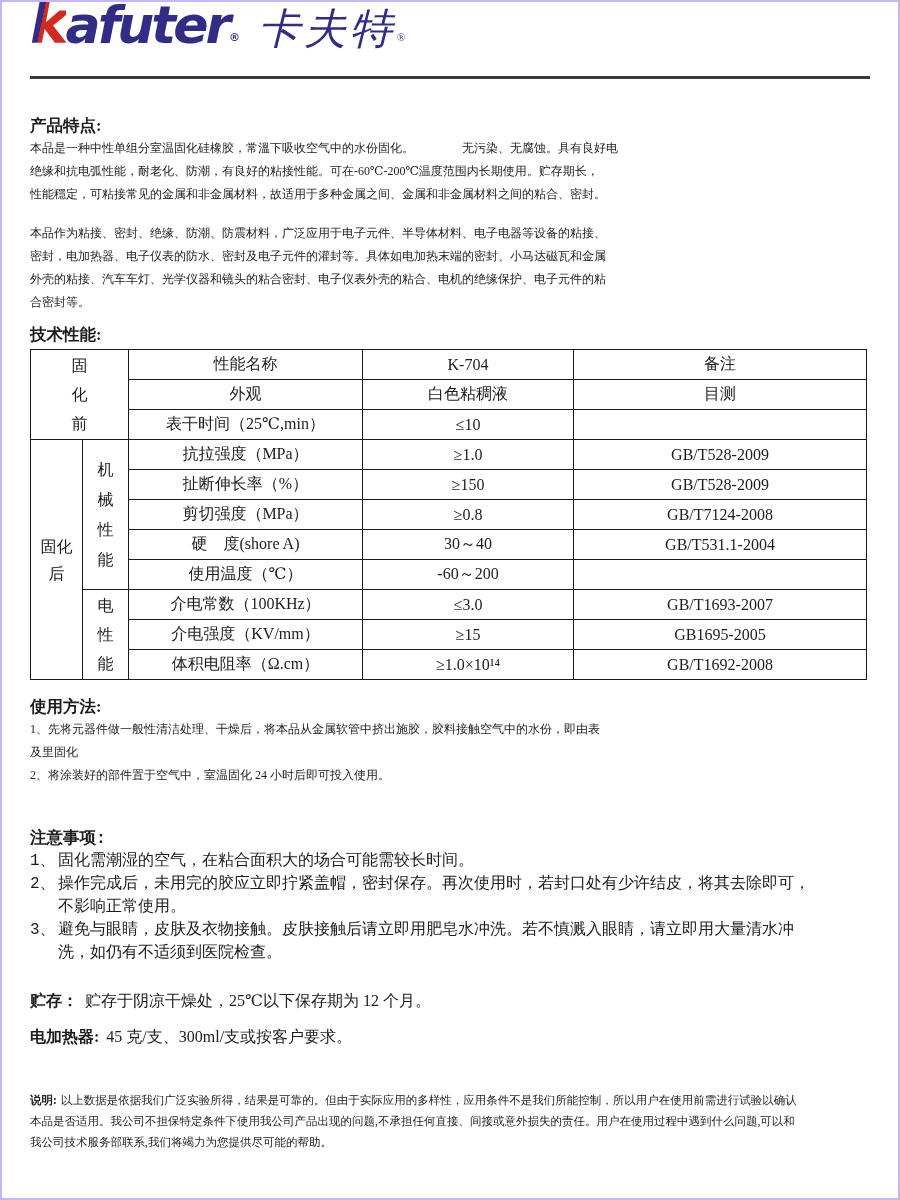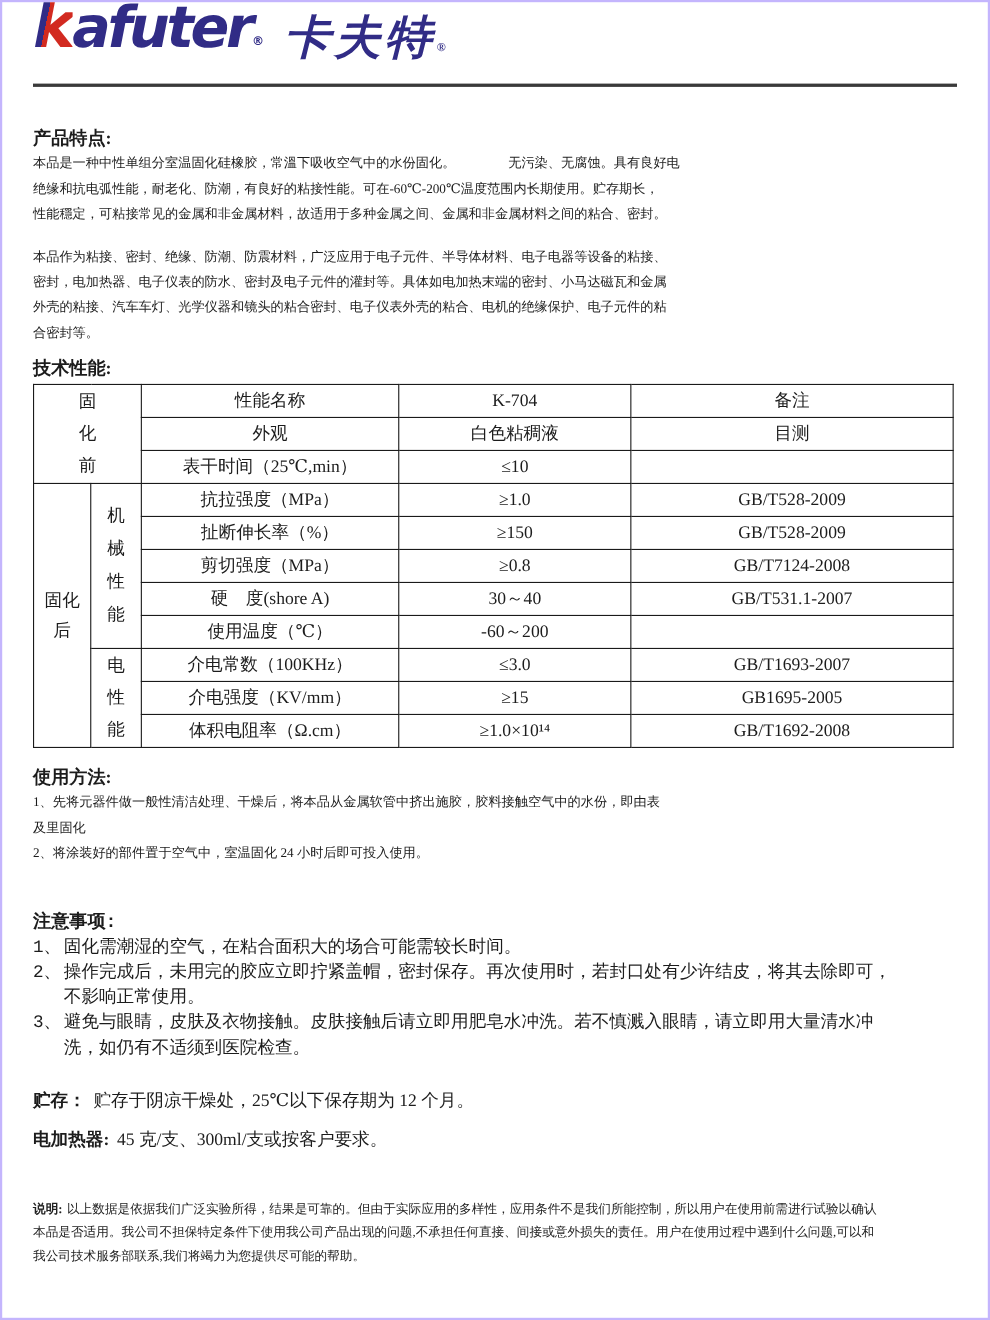--- a/index.html
+++ b/index.html
@@ -32,22 +32,22 @@
       background: linear-gradient(102deg, #312c86 37%, #d22a20 37%);
       -webkit-background-clip: text; background-clip: text;
       color: transparent;
     }
   }
   .reg {
     font-size: 11px; font-style: normal; letter-spacing: 0;
     color: #312c86; vertical-align: 2px; margin-left: 1px;
   }
   .logo-cjk {
-    font-weight: 700; font-style: italic;
-    font-size: 42px; line-height: 46px; letter-spacing: 4px;
+    font-weight: 400; font-style: italic;
+    font-size: 42px; line-height: 58px; letter-spacing: 4px;
     color: #312c86; margin-left: 18px; white-space: nowrap; margin-top: 42px;
   }
   
   .rule { margin-top: 10px; border-bottom: 3px solid #3a3a3a; }
   
   .sec-h { font-weight: bold; font-size: 16.5px; line-height: 22px; }
   .sec-b { font-size: 12px; line-height: 23px; }
   .pre { white-space: pre-line; }
   .sec-features { margin-top: 36px; }
   .sec-usage   { margin-top: 16px; }
@@ -154,21 +154,21 @@
         <td>GB/T528-2009</td>
       </tr>
       <tr>
         <td>剪切强度（MPa）</td>
         <td>≥0.8</td>
         <td>GB/T7124-2008</td>
       </tr>
       <tr>
         <td>硬　度(shore A)</td>
         <td>30～40</td>
-        <td>GB/T531.1-2007</td>
+        <td>GB/T531.1-2004</td>
       </tr>
       <tr>
         <td>使用温度（℃）</td>
         <td>-60～200</td>
         <td></td>
       </tr>
       <tr>
         <td class="vhead" rowspan="3">电
 性
 能</td>

